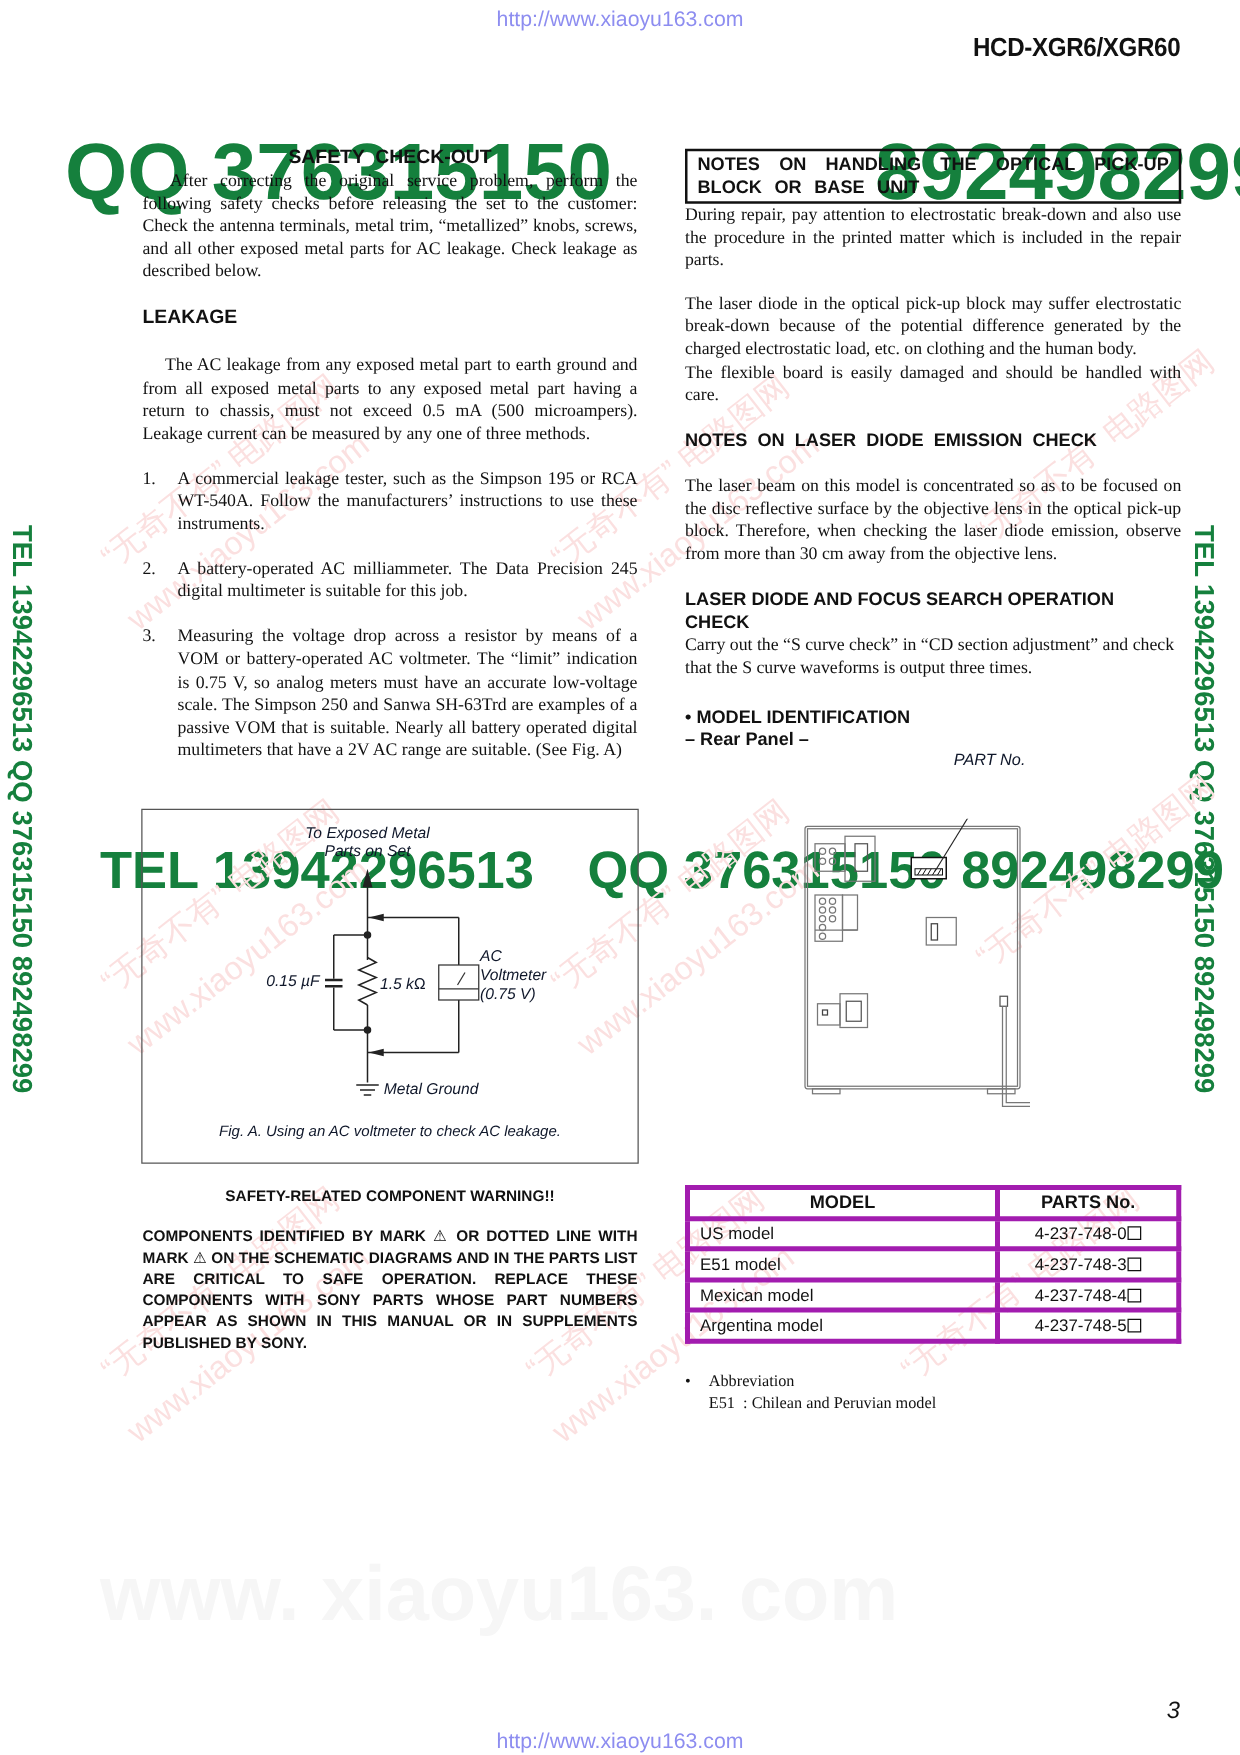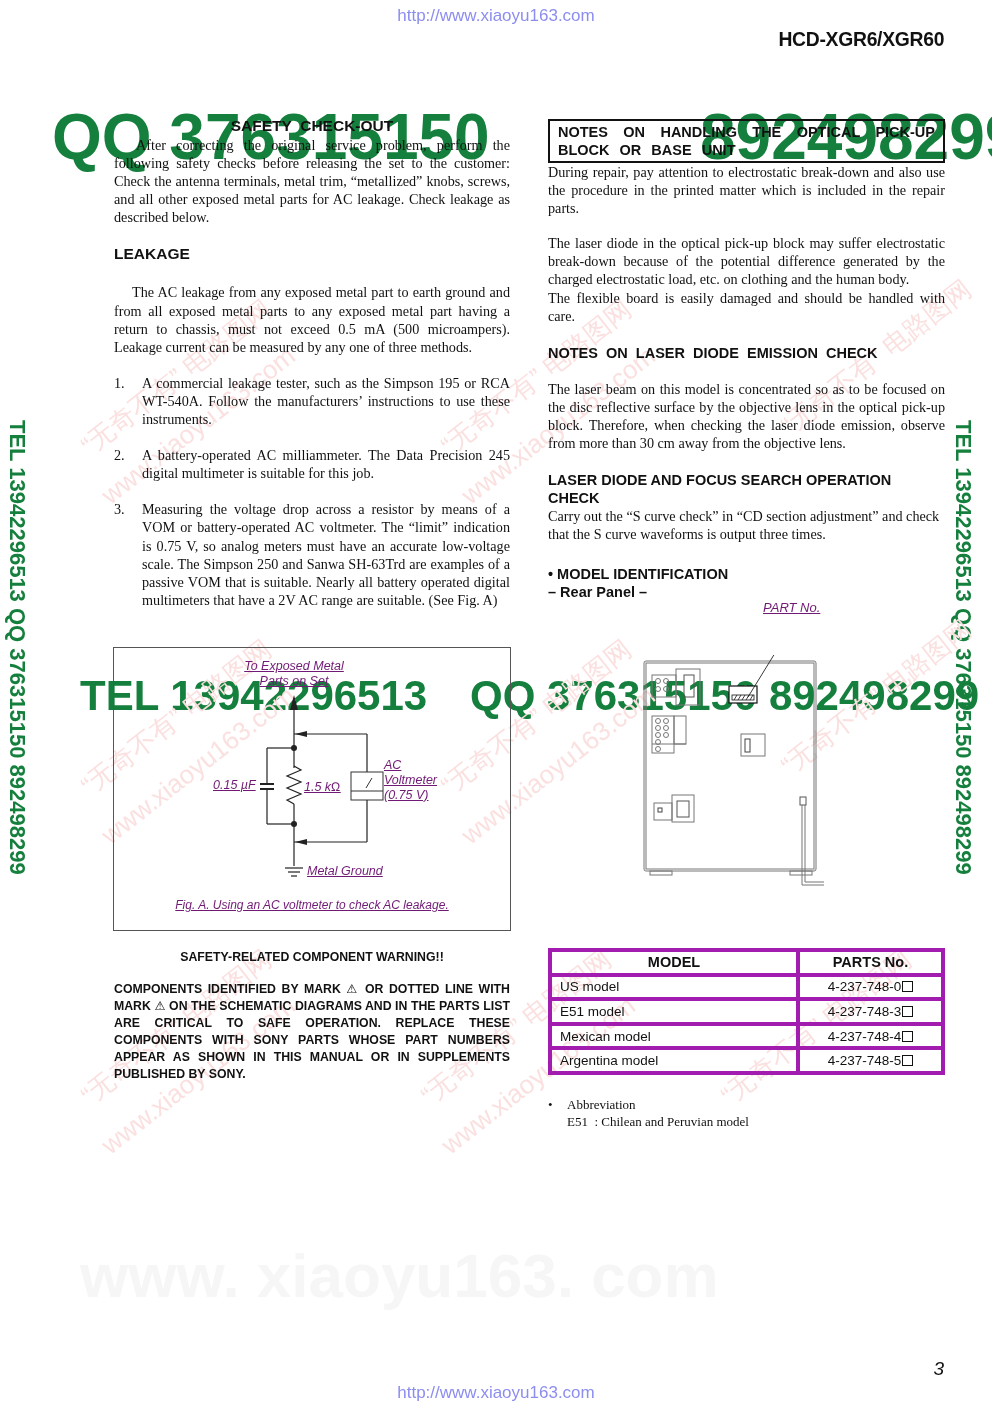--- a/index.html
+++ b/index.html
@@ -10,21 +10,21 @@
   .page-no { right: 48px; top: 1358px; font-family: "Liberation Sans", sans-serif; font-style: italic; font-size: 19px; }
   .wm { color: #15803d; font-family: "Liberation Sans", sans-serif; font-weight: bold; white-space: nowrap; z-index: 0; }
   .wm-red { color: #fbe0e0; font-family: "Liberation Sans", sans-serif; white-space: nowrap; z-index: 0; }
   .content { z-index: 1; }
   p.body { margin: 0; font-family: "Liberation Serif", serif; font-size: 14.2px; line-height: 18.1px; text-align: justify; }
   .h-sans { font-family: "Liberation Sans", sans-serif; font-weight: bold; font-size: 14.5px; line-height: 18px; }
   ol.methods { list-style: none; margin: 0; padding: 0; }
   ol.methods li { position: relative; padding-left: 28px; font-family: "Liberation Serif", serif; font-size: 14.2px; line-height: 18.1px; text-align: justify; margin-bottom: 18px; }
   ol.methods li .num { position: absolute; left: 0; top: 0; }
   .fig-box { border: 1px solid #555; }
-  .fig-text { font-family: "Liberation Sans", sans-serif; font-style: italic; font-size: 12.5px; color: #701a75; text-decoration: underline; }
+  .fig-text { font-family: "Liberation Sans", sans-serif; font-style: italic; font-size: 12.5px; color: #0f172a; }
   .warn-title { font-family: "Liberation Sans", sans-serif; font-weight: bold; font-size: 12.3px; text-align: center; }
   .warn-body { font-family: "Liberation Sans", sans-serif; font-weight: bold; font-size: 12.3px; line-height: 16.9px; text-align: justify; margin: 0; }
   .boxed-title { border: 2px solid #111; padding: 2px 8px; font-family: "Liberation Sans", sans-serif; font-weight: bold; font-size: 14.5px; line-height: 18px; word-spacing: 6px; text-align: justify; text-align-last: left; }
   table.parts { border-collapse: collapse; width: 397px; font-family: "Liberation Sans", sans-serif; font-size: 13.5px; }
   table.parts th, table.parts td { border: 4px solid #a21caf; height: 20.6px; padding: 0 8px; }
   table.parts { border: 2px solid #111; }
   table.parts th { font-weight: bold; font-size: 14.5px; text-align: center; }
   table.parts td.pn { text-align: center; }
   .chk { display: inline-block; width: 9px; height: 9px; border: 1px solid #111; vertical-align: -1px; margin-left: 1px; }
   .abbr { font-family: "Liberation Serif", serif; font-size: 13px; line-height: 16.5px; }

